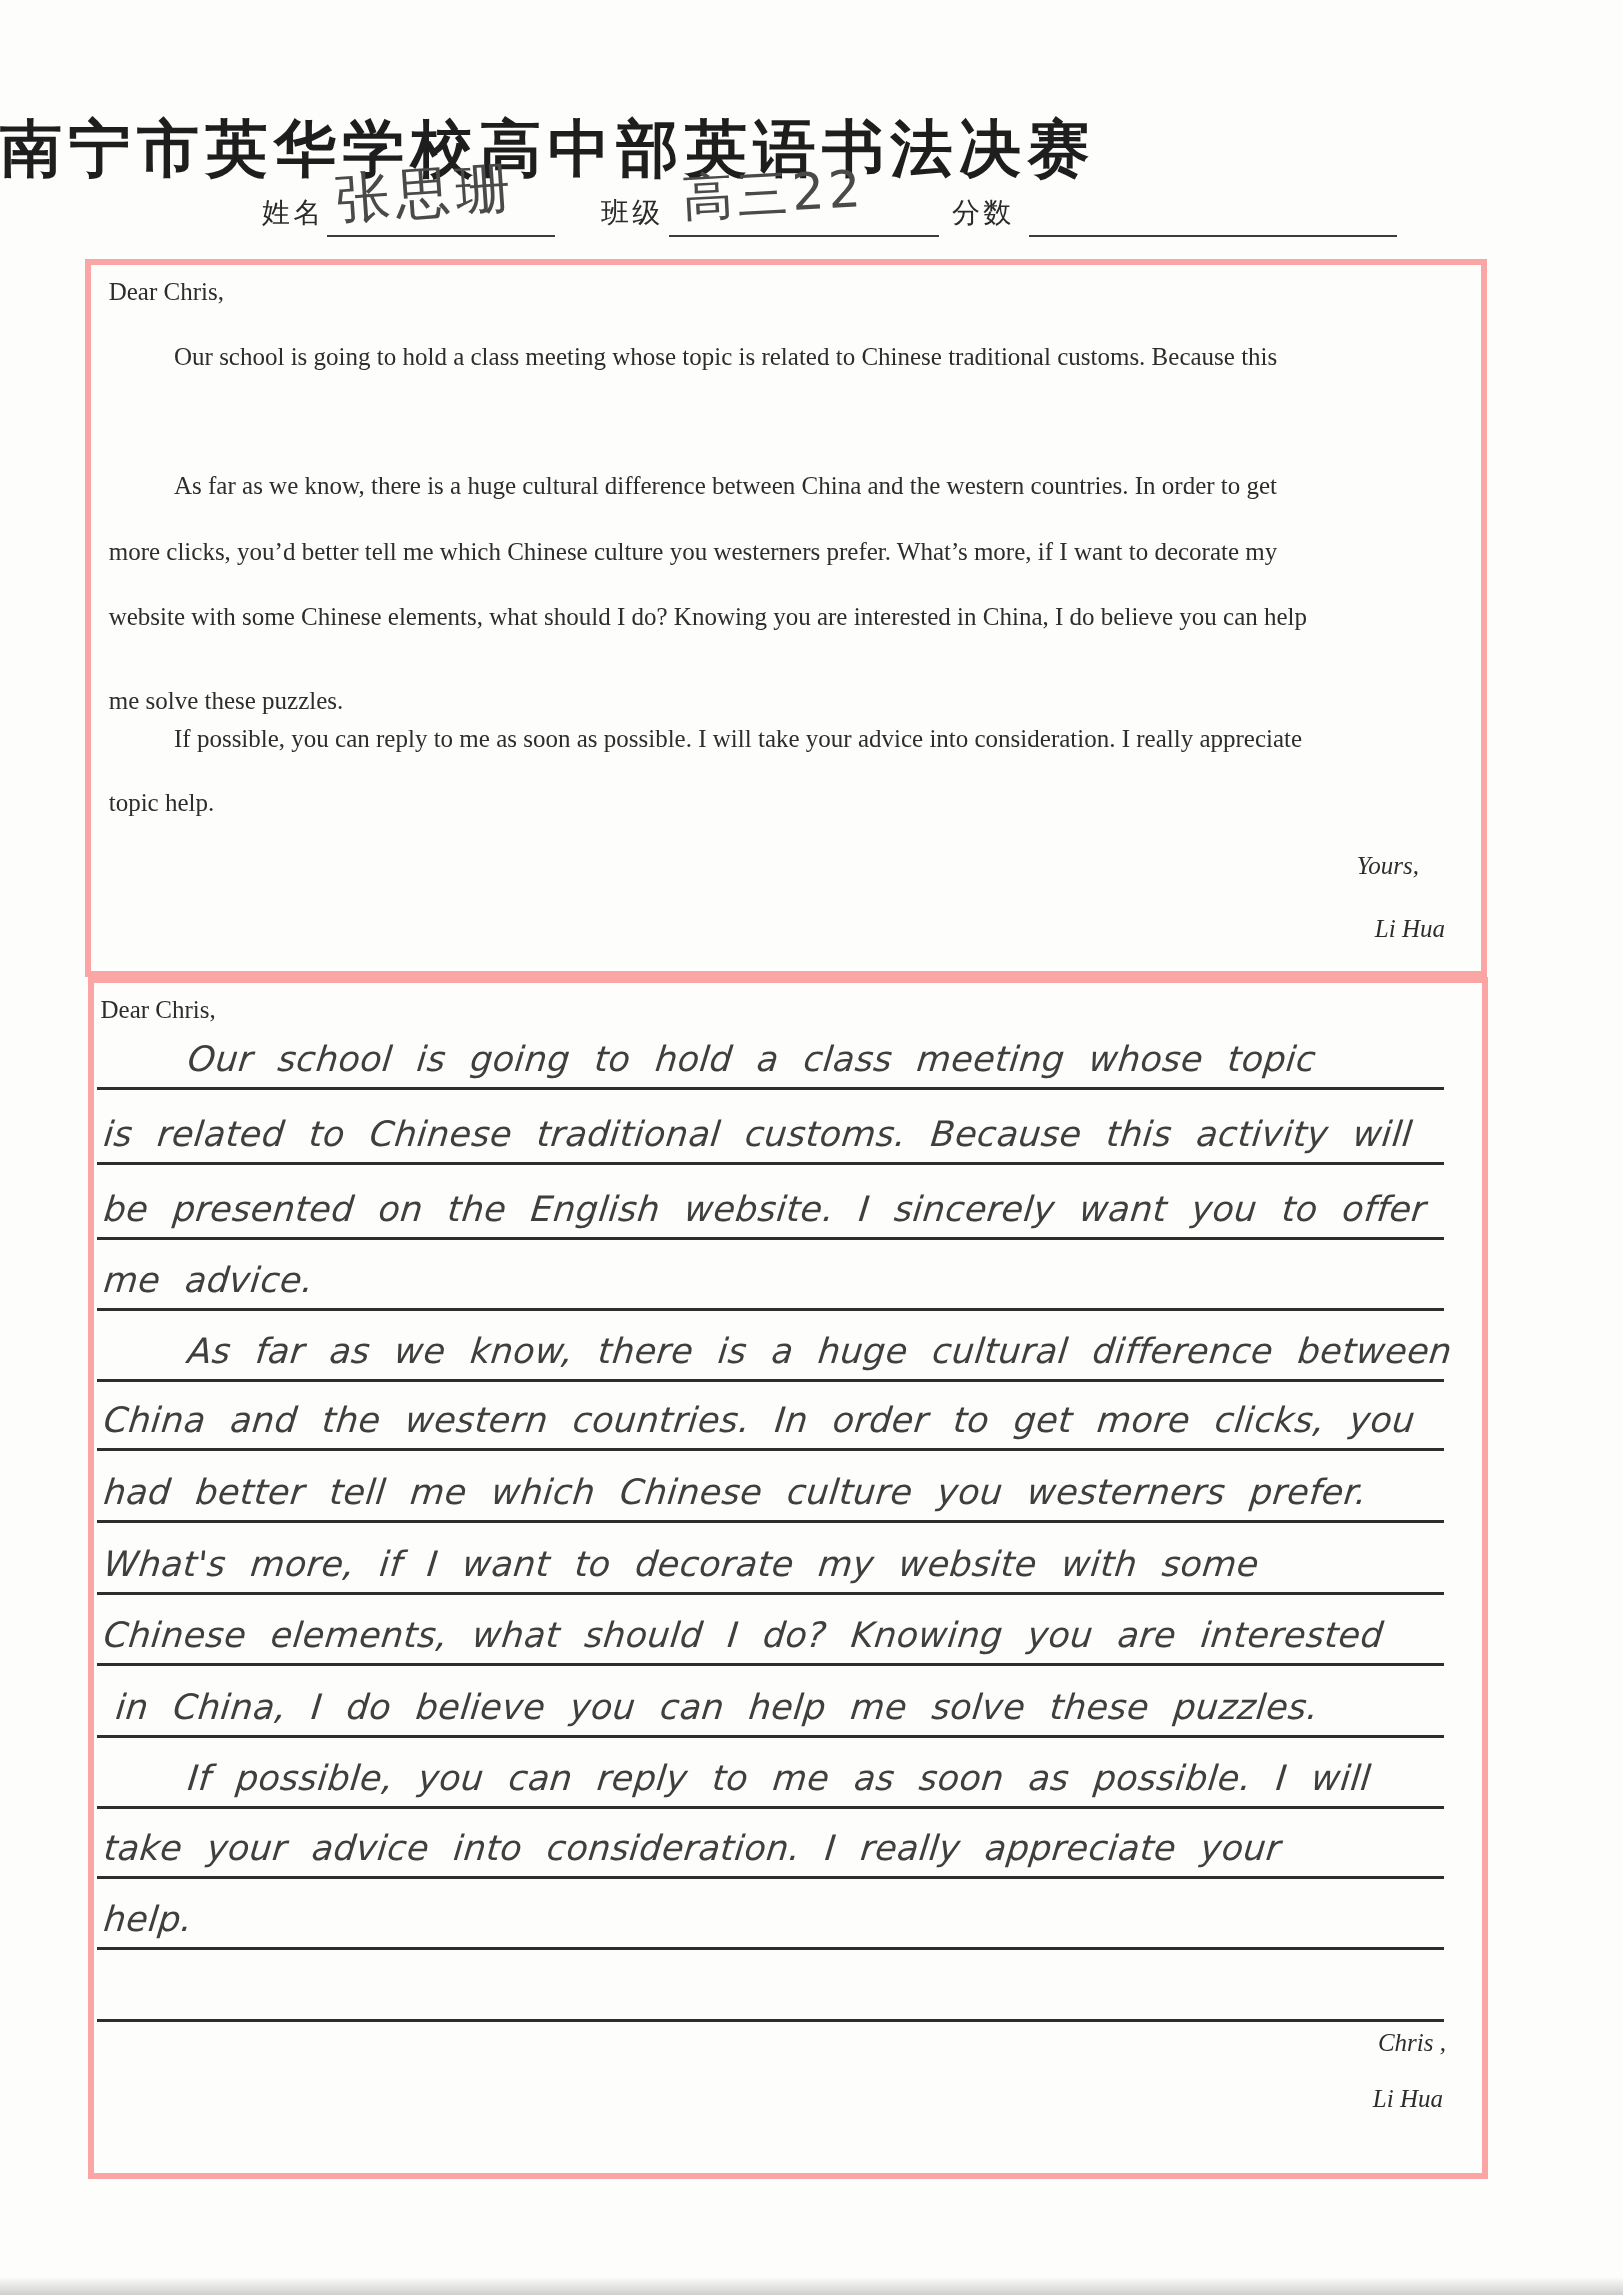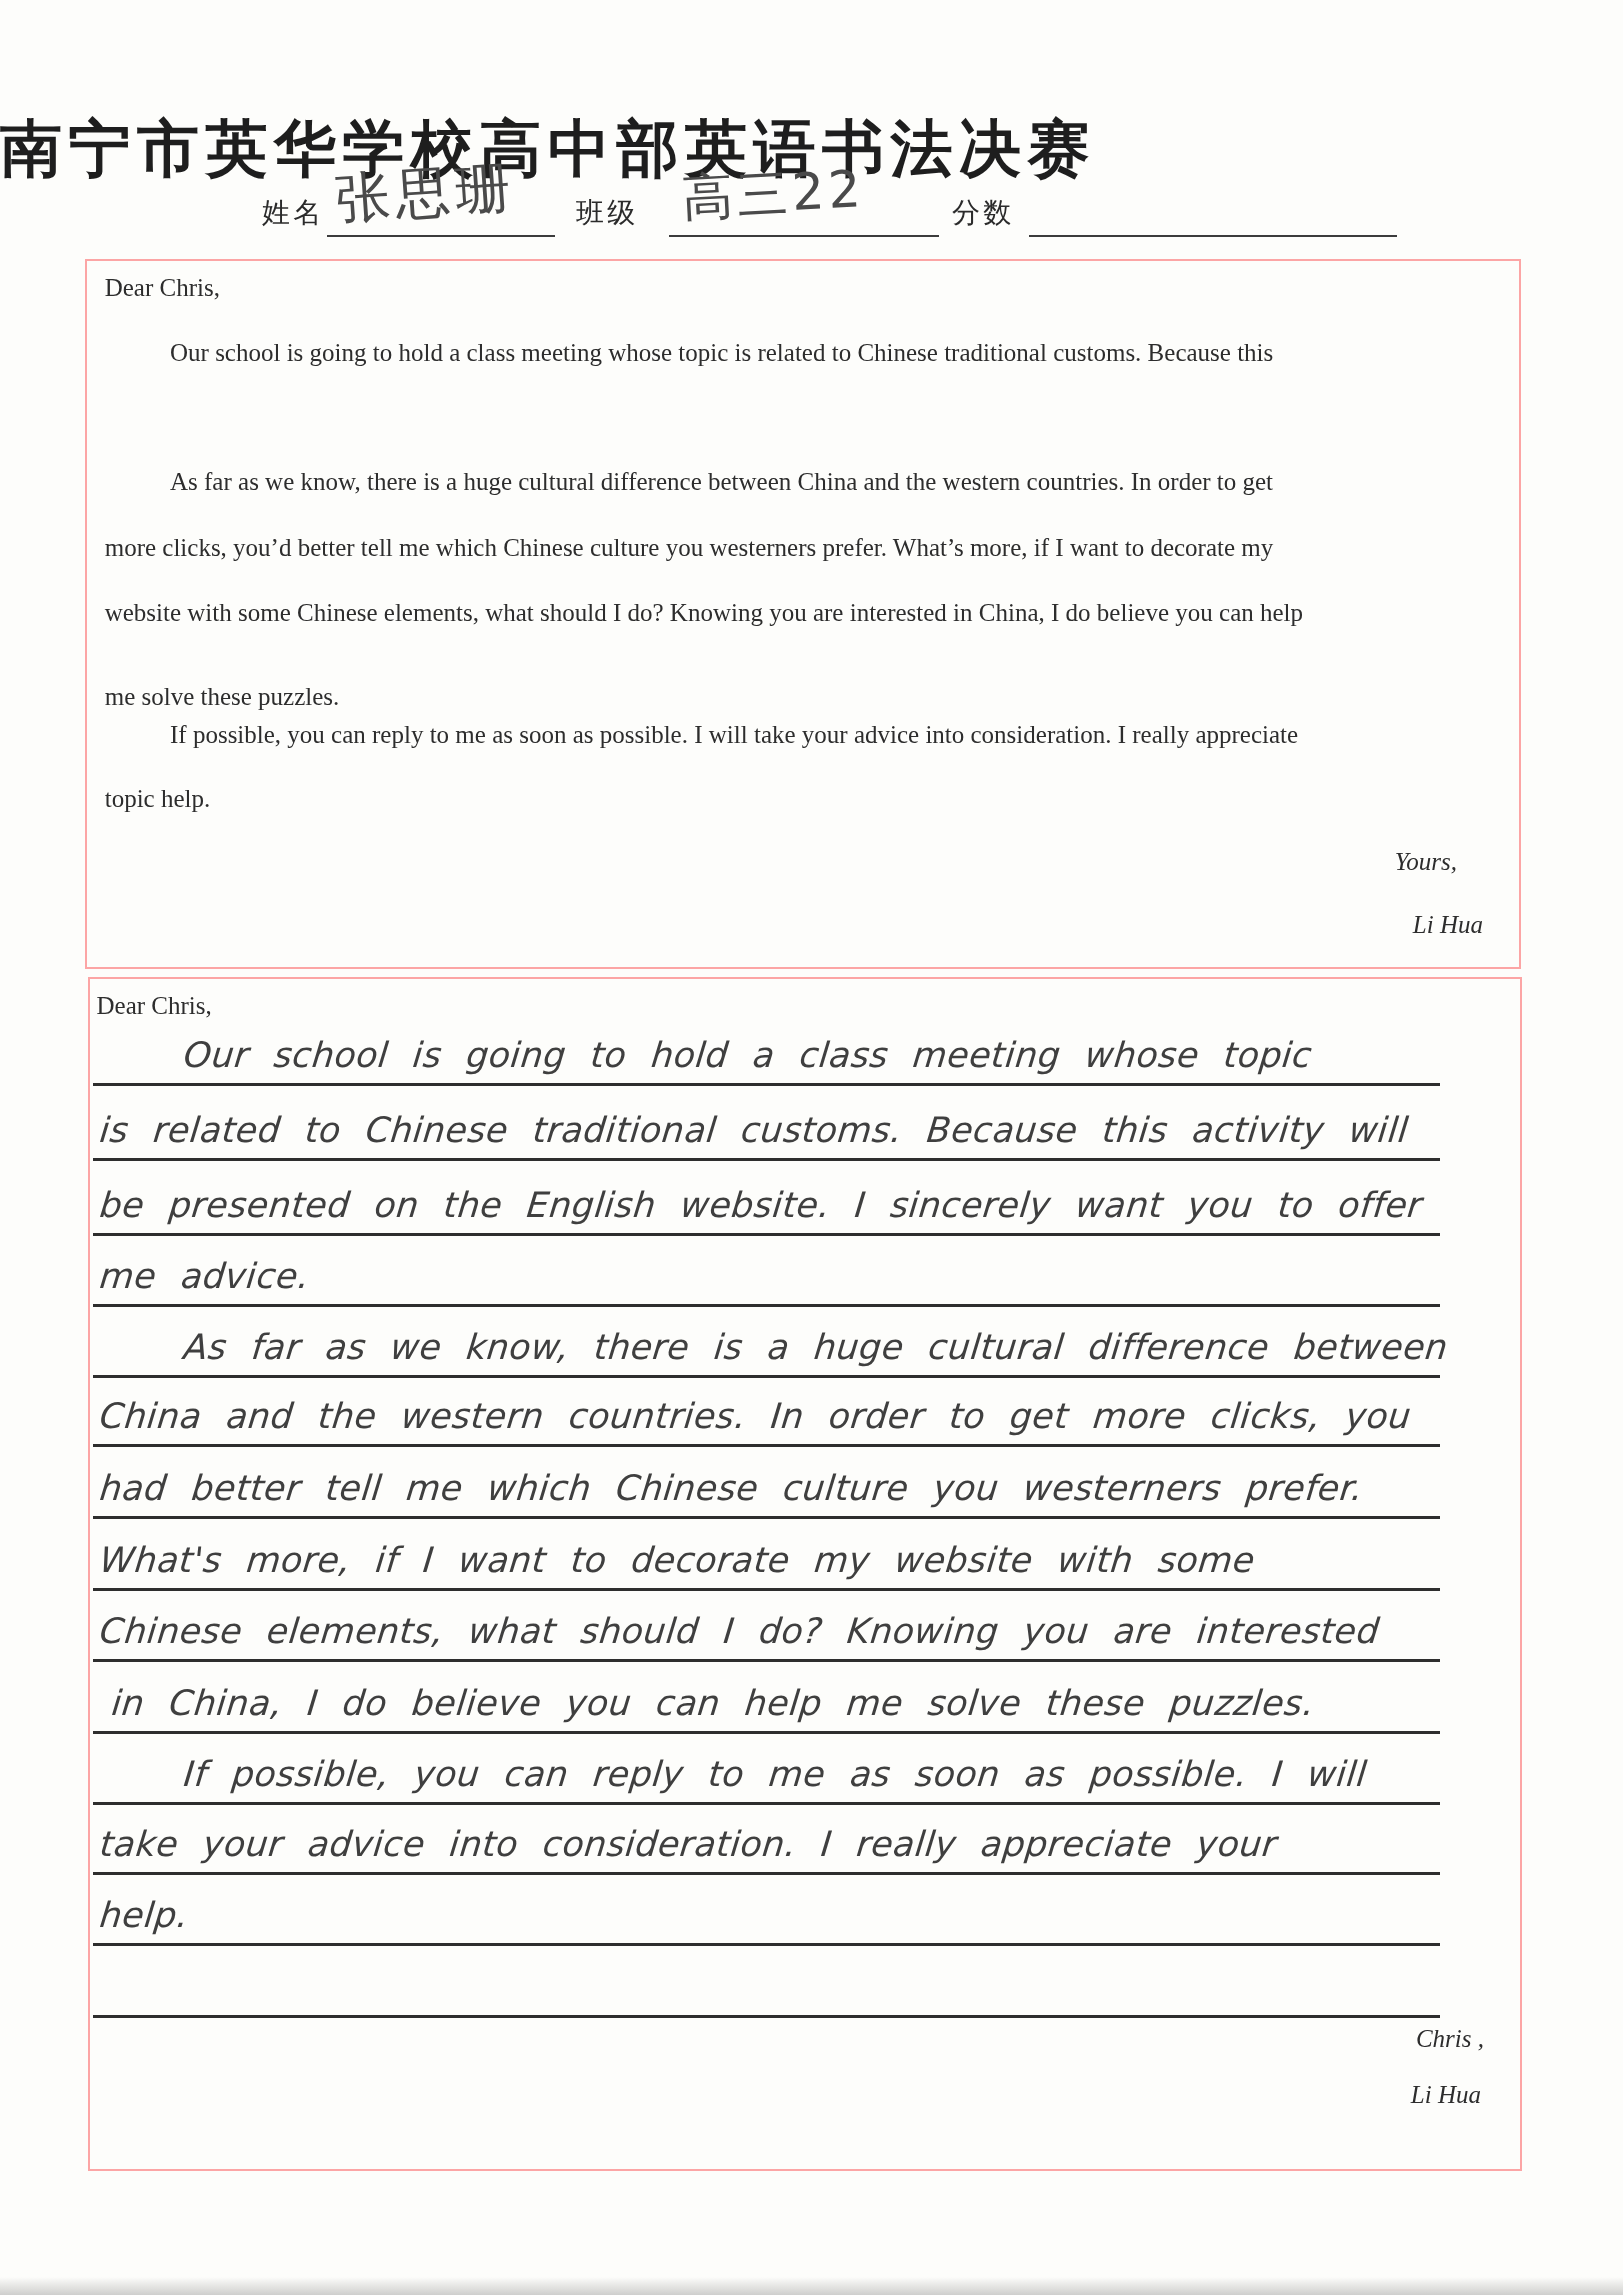--- a/index.html
+++ b/index.html
@@ -6,21 +6,21 @@
   .page{position:relative;width:1623px;height:2295px;background:#fdfdfb;overflow:hidden;
         font-family:"Liberation Serif", serif;color:#2d2d2d;}
   .title{position:absolute;top:107px;left:0;width:1623px;
          font-size:62px;font-weight:900;letter-spacing:6.5px;color:#1e1e1e;
          font-family:"Liberation Serif", serif;}
   .lbl{position:absolute;top:194px;font-size:28px;letter-spacing:3.3px;color:#2b2b2b;white-space:nowrap;}
   .uline{position:absolute;top:211px;height:23.6px;border-bottom:2.6px solid #3c3c3c;}
   .hw-cjk{position:absolute;font-family:"DejaVu Sans", sans-serif;color:#4a4a4a;white-space:nowrap;}
   .hw-name{top:157px;font-size:55px;letter-spacing:5.2px;transform:rotate(-4deg);}
   .hw-class{top:160px;font-size:51px;letter-spacing:3.9px;transform:rotate(-3deg);}
-  .box{position:absolute;border:2px solid #fca5a5;background:transparent;padding-left:42px;}
+  .box{position:absolute;border:6px solid #fca5a5;background:transparent;}
   .box1{left:85px;top:259px;width:1390px;height:706px;}
   .box2{left:88px;top:977px;width:1388px;height:1190px;}
   .pl{position:absolute;left:17.7px;white-space:nowrap;font-size:25px;line-height:1;color:#2d2d2d;}
   .pl.ind{left:83px;}
   .pr{position:absolute;white-space:nowrap;font-size:25px;line-height:1;color:#2d2d2d;font-style:italic;}
   .rule{position:absolute;left:3.3px;width:1347px;height:0;border-bottom:3.3px solid #2e2e2e;}
   .hw{position:absolute;white-space:nowrap;font-family:"DejaVu Sans", sans-serif;font-style:italic;
       font-size:35px;line-height:1.1;color:#3f3f3f;transform:skewX(-6deg);transform-origin:left bottom;
       word-spacing:0.38em;letter-spacing:0.01em;}
   .hw.ind{left:92px;}
@@ -32,21 +32,21 @@
 <body>
 
 <div class="page">
 
   <div class="title">南宁市英华学校高中部英语书法决赛</div>
 
   <span class="lbl" style="left:262px">姓名</span>
   <span class="uline" style="left:327px;width:228px"></span>
   <span class="hw-cjk hw-name" style="left:335px">张思珊</span>
 
-  <span class="lbl" style="left:576px">班级</span>
+  <span class="lbl" style="left:601px">班级</span>
   <span class="uline" style="left:669px;width:270px"></span>
   <span class="hw-cjk hw-class" style="left:682px">高三22</span>
 
   <span class="lbl" style="left:952px">分数</span>
   <span class="uline" style="left:1029px;width:368px"></span>
 
   <div class="box box1">
     <div class="pl" style="top:14.4px">Dear Chris,</div>
     <div class="pl ind" style="top:79px">Our school is going to hold a class meeting whose topic is related to Chinese traditional customs. Because this</div>
     <div class="pl ind" style="top:208px">As far as we know, there is a huge cultural difference between China and the western countries. In order to get</div>

